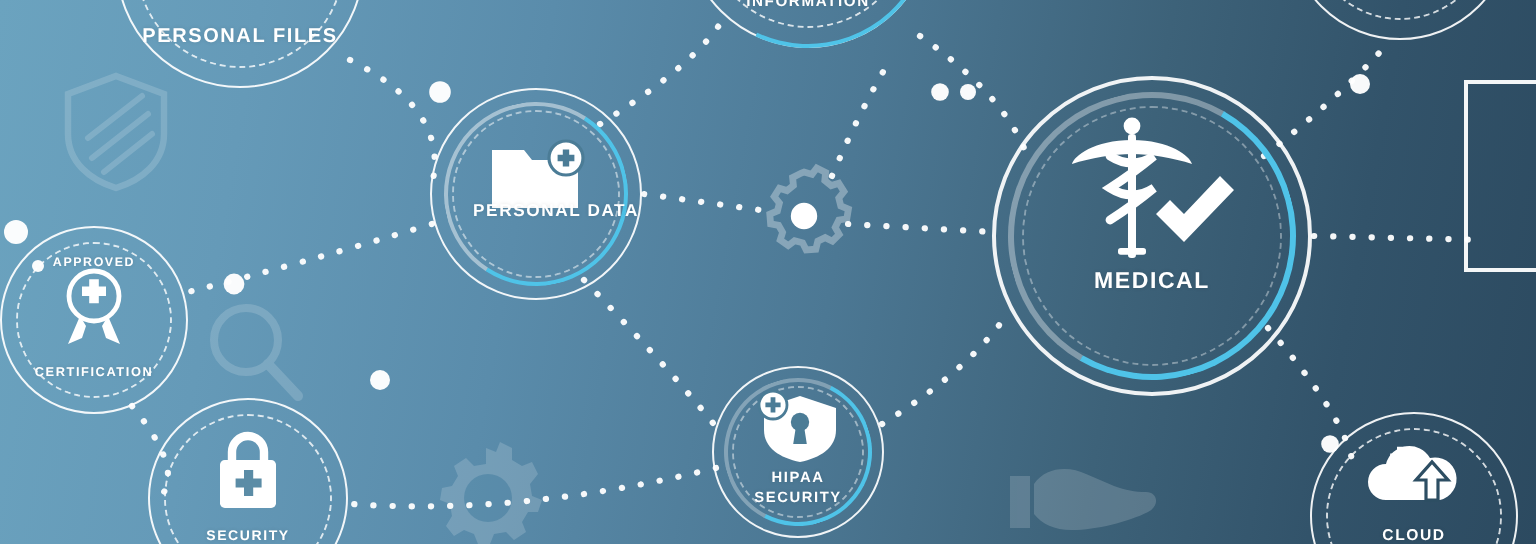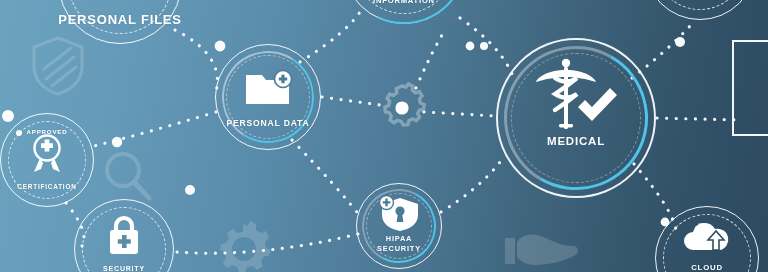--- a/index.html
+++ b/index.html
@@ -99,21 +99,21 @@
         <circle cx="484" cy="46" r="4.0"></circle>
         <circle cx="665" cy="222" r="4.4"></circle>
       </g>
     </svg>
   </div>
 
   <div class="node" style="left:120px;top:-18px;width:124px;height:124px;">
     <div class="ring" style="width:124px;height:124px;"></div>
     <div class="ring dashed" style="width:104px;height:104px;"></div>
 
-    <div class="label" style="top:93px;font-size:13px;">PERSONAL FILES</div>
+    <div class="label" style="top:93px;font-size:10px;">PERSONAL FILES</div>
   </div>
 
   <div class="node" style="left:404px;top:-38px;width:124px;height:124px;">
     <div class="ring" style="width:124px;height:124px;"></div>
     <div class="ring dashed" style="width:104px;height:104px;"></div>
     <div class="ring" style="width:124px;height:124px;border-color:transparent;border-right-color:#4fc3e8;border-bottom-color:#4fc3e8;border-width:2.4px;transform:translate(-50%,-50%) rotate(-20deg);"></div>
 
     <div class="label" style="top:97px;font-size:7.6px;">INFORMATION</div>
   </div>
 
@@ -127,21 +127,21 @@
     <div class="ring" style="width:106px;height:106px;"></div>
     <div class="ring" style="width:92px;height:92px;border-width:2.6px;border-color:rgba(255,255,255,.45) #4fc3e8 #4fc3e8 rgba(255,255,255,.45);transform:translate(-50%,-50%) rotate(-12deg);"></div>
     <div class="ring dashed" style="width:84px;height:84px;opacity:.55;"></div>
     <div class="glyph" style="margin-top:-9px;">
       <svg width="46" height="34" viewBox="0 0 46 34">
         <path d="M1 4 h16 l4 5 h23 v24 H1 z" fill="#ffffff"></path>
         <circle cx="38" cy="8" r="8.5" fill="#ffffff" stroke="#4b7c96" stroke-width="1.6"></circle>
         <path d="M36.4 3.8 h3.2 v2.6 h2.6 v3.2 h-2.6 v2.6 h-3.2 v-2.6 h-2.6 v-3.2 h2.6 z" fill="#4b7c96"></path>
       </svg>
     </div>
-    <div class="label" style="top:75px;font-size:8.6px;">PERSONAL DATA</div>
+    <div class="label" style="top:57px;font-size:8.6px;margin-left:10px;">PERSONAL DATA</div>
   </div>
 
   <div class="node" style="left:576px;top:118px;width:160px;height:160px;">
     <div class="ring" style="width:160px;height:160px;border-width:2px;"></div>
     <div class="ring" style="width:144px;height:144px;border-width:3px;border-color:rgba(255,255,255,.35) #4fc3e8 #4fc3e8 rgba(255,255,255,.35);transform:translate(-50%,-50%) rotate(-15deg);"></div>
     <div class="ring dashed" style="width:130px;height:130px;opacity:.4;"></div>
     <div class="glyph" style="margin-top:-22px;">
       <svg width="86" height="76" viewBox="0 0 86 76">
         <g fill="#ffffff">
           <circle cx="33" cy="5" r="4.2"></circle>

